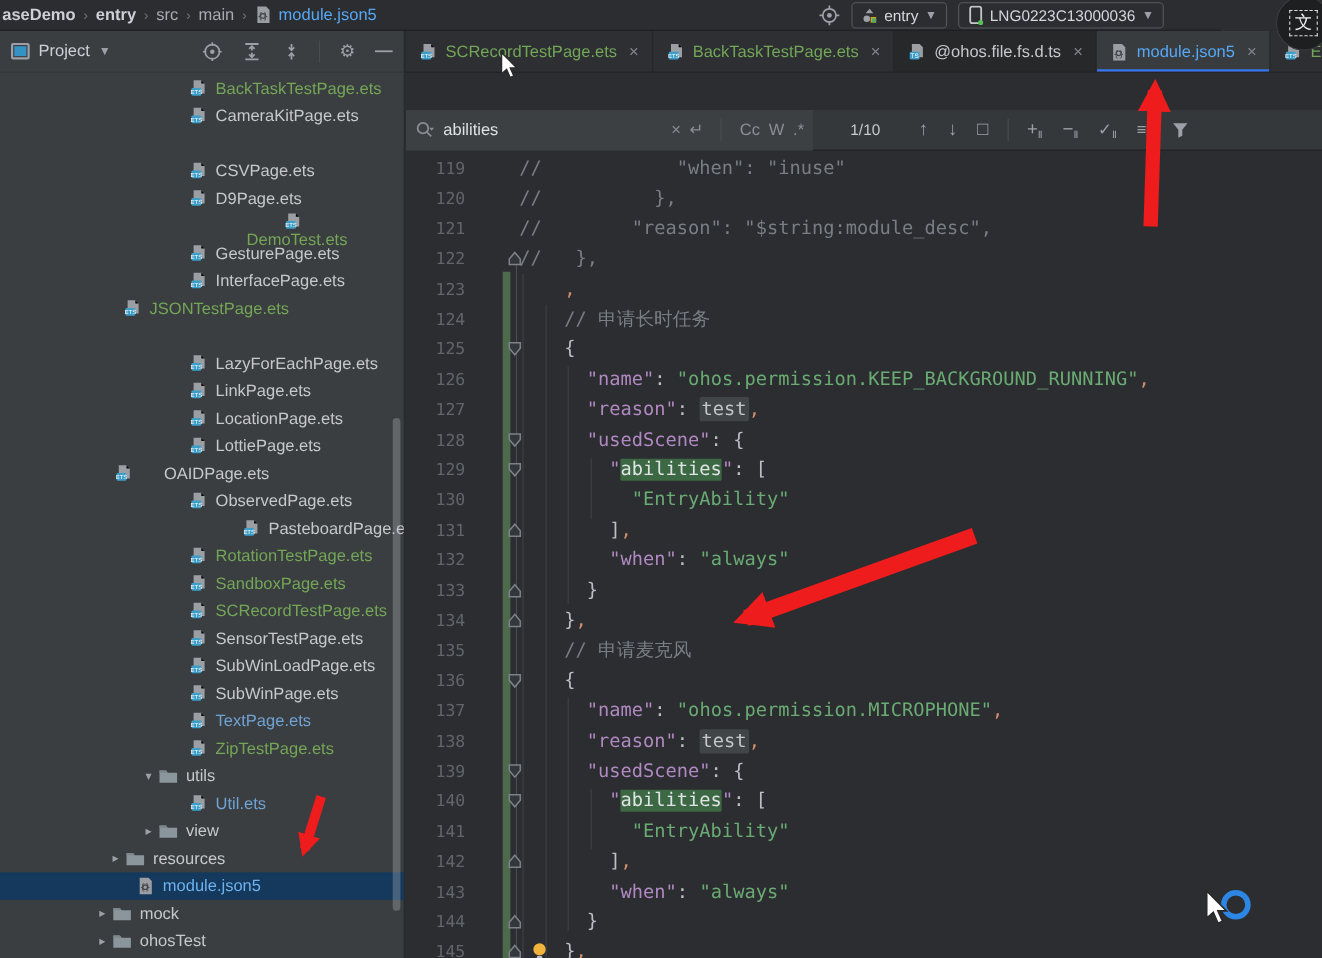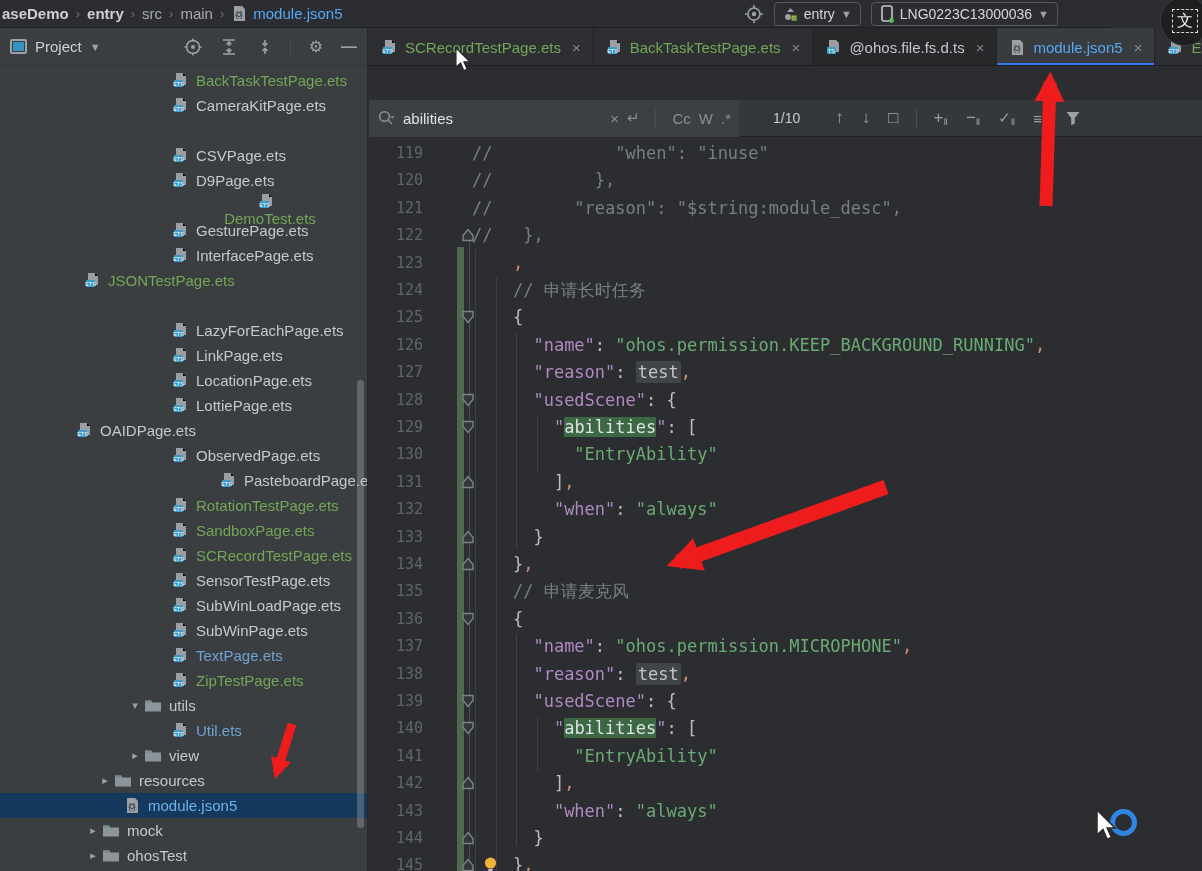--- a/index.html
+++ b/index.html
@@ -233,21 +233,21 @@
         <span class="ticon">
           <svg width="17" height="17" viewBox="0 0 17 17">
     <path d="M4 1h7l3 3v9H4Z" fill="#9b9ea3"></path>
             <path d="M11 1l3 3h-3Z" fill="#6f7control3"></path>
     <rect x="2" y="8" width="9" height="7" rx="1" fill="#3b9dc8"></rect>
     <text x="6.5" y="13.6" font-size="5.4" font-family="Liberation Sans" fill="#fff" text-anchor="middle">ETS</text>
           </svg>
         </span>
         <span>InterfacePage.ets</span>
       </div>
-      <div class="trow" style="top: 202px; padding-left: 84px;">
+      <div class="trow" style="top: 202px; padding-left: 112px;">
         <span class="ticon">
           <svg width="17" height="17" viewBox="0 0 17 17">
     <path d="M4 1h7l3 3v9H4Z" fill="#9b9ea3"></path>
             <path d="M11 1l3 3h-3Z" fill="#6f7control3"></path>
     <rect x="2" y="8" width="9" height="7" rx="1" fill="#3b9dc8"></rect>
     <text x="6.5" y="13.6" font-size="5.4" font-family="Liberation Sans" fill="#fff" text-anchor="middle">ETS</text>
           </svg>
         </span>
         <span class="st-added">JSONTestPage.ets</span>
       </div>
@@ -288,21 +288,21 @@
         <span class="ticon">
           <svg width="17" height="17" viewBox="0 0 17 17">
     <path d="M4 1h7l3 3v9H4Z" fill="#9b9ea3"></path>
             <path d="M11 1l3 3h-3Z" fill="#6f7control3"></path>
     <rect x="2" y="8" width="9" height="7" rx="1" fill="#3b9dc8"></rect>
     <text x="6.5" y="13.6" font-size="5.4" font-family="Liberation Sans" fill="#fff" text-anchor="middle">ETS</text>
           </svg>
         </span>
         <span>LottiePage.ets</span>
       </div>
-      <div class="trow" style="top: 352px; padding-left: 76px;">
+      <div class="trow" style="top: 352px; padding-left: 104px; gap: 21px;">
         <span class="ticon">
           <svg width="17" height="17" viewBox="0 0 17 17">
     <path d="M4 1h7l3 3v9H4Z" fill="#9b9ea3"></path>
             <path d="M11 1l3 3h-3Z" fill="#6f7control3"></path>
     <rect x="2" y="8" width="9" height="7" rx="1" fill="#3b9dc8"></rect>
     <text x="6.5" y="13.6" font-size="5.4" font-family="Liberation Sans" fill="#fff" text-anchor="middle">ETS</text>
           </svg>
         </span>
         <span>OAIDPage.ets</span>
       </div>

